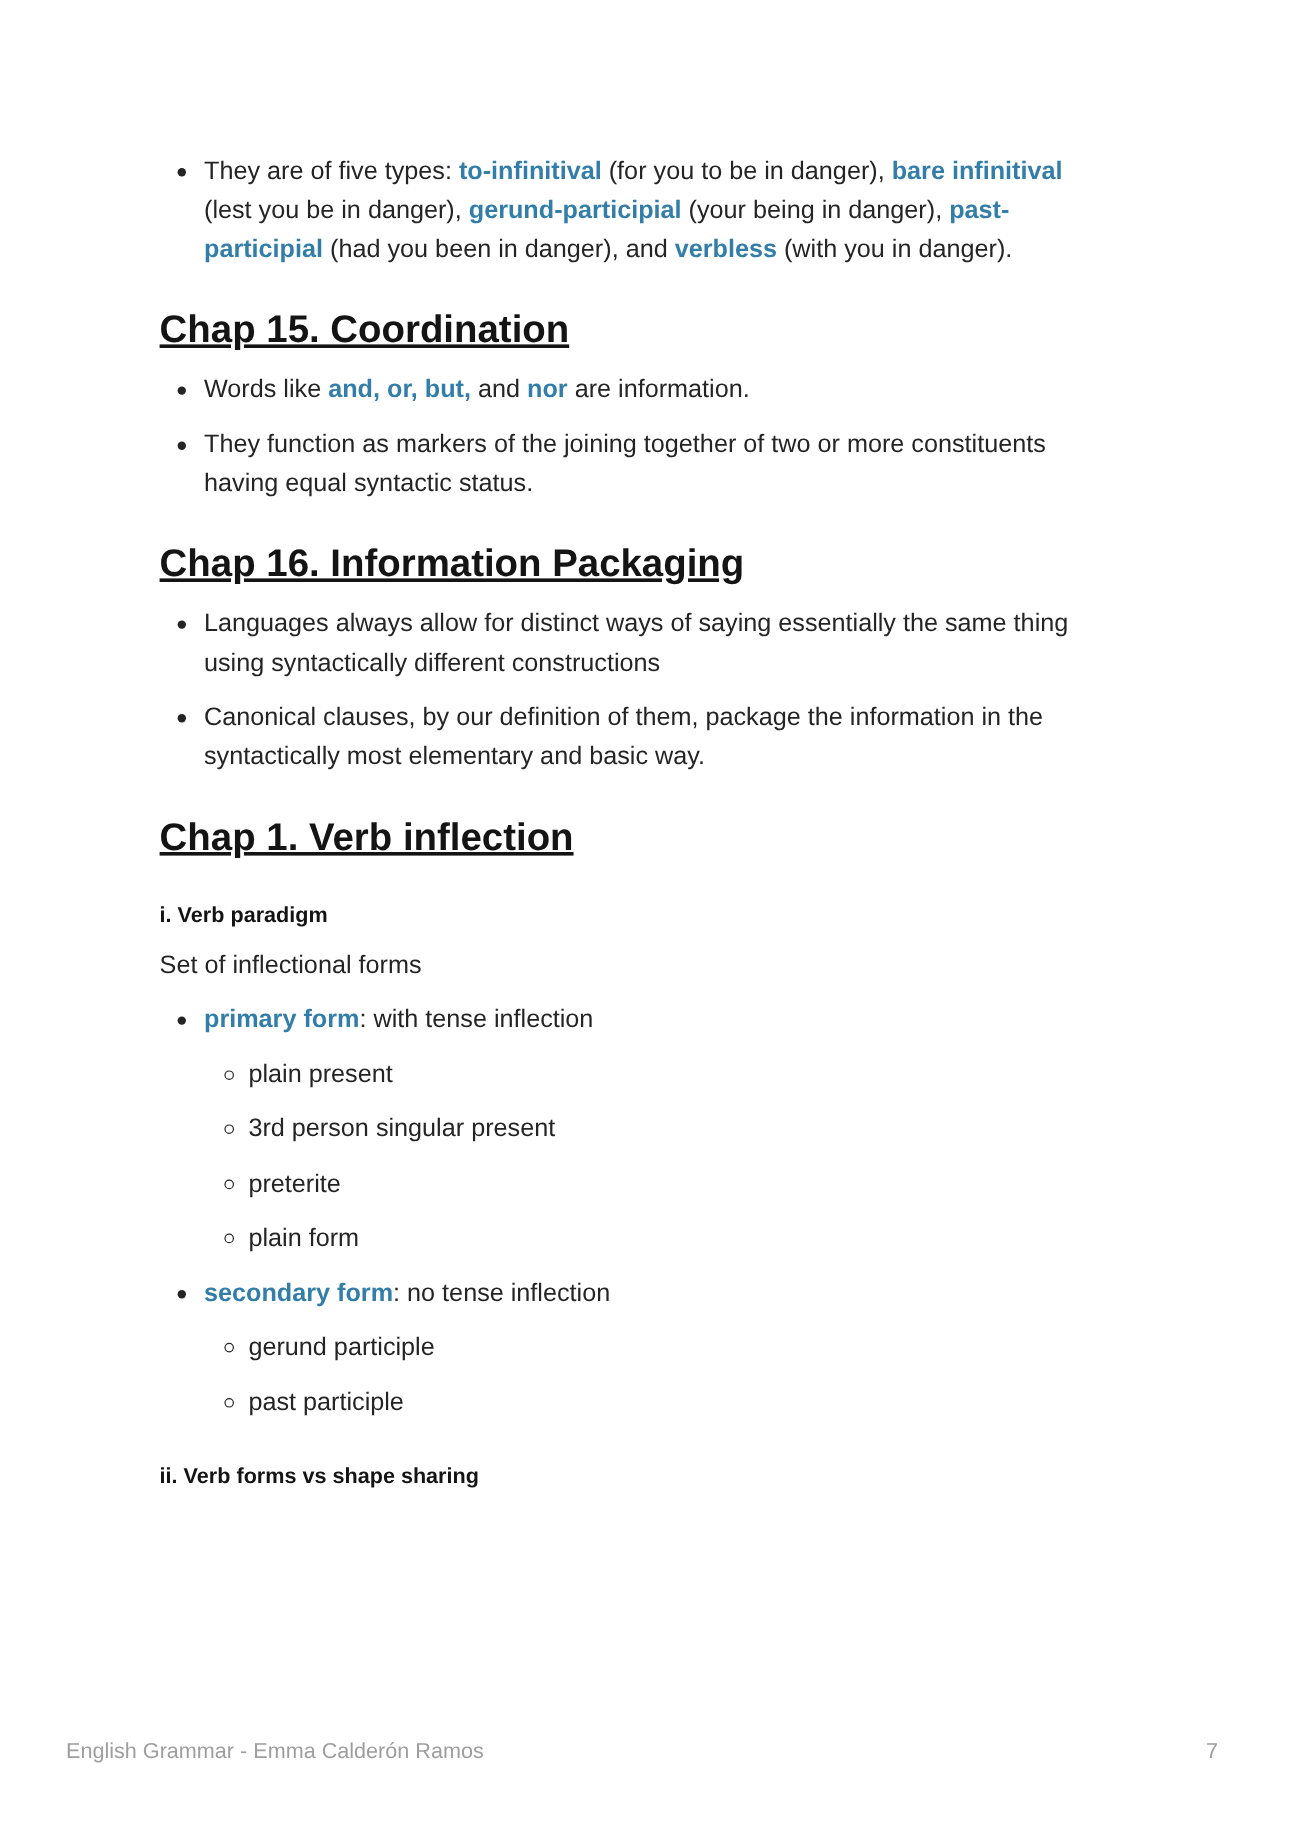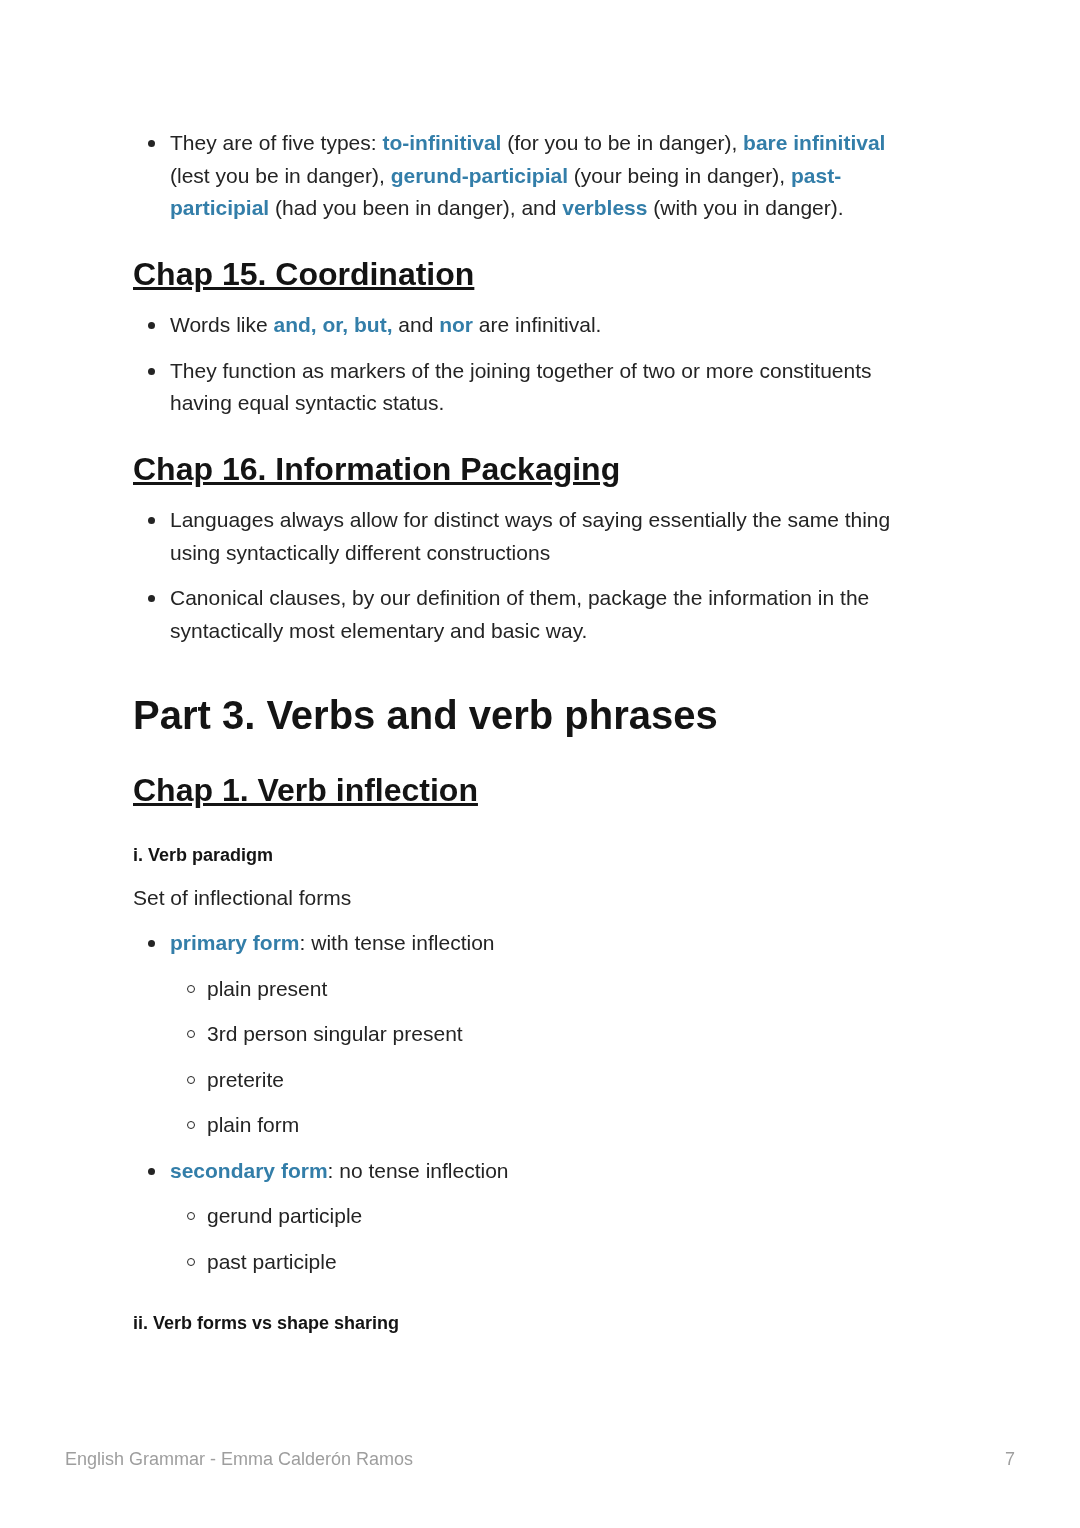--- a/index.html
+++ b/index.html
@@ -69,21 +69,21 @@
     background:transparent;
     margin:12px 12px 0 0;
   }
   .li-text{flex:1 1 auto;}
   .term{
     color:var(--accent,#337EA9);
     font-weight:700;
   }
   footer{
     position:absolute;
-    left:65px;
+    left:55px;
     right:65px;
     top:1448px;
     display:flex;
     justify-content:space-between;
     align-items:flex-start;
     font-size:18px;
     line-height:22px;
     color:var(--muted-text,#9E9E9E);
   }
 </style>
@@ -95,39 +95,38 @@
       <div class="list">
         <div class="li lvl1">
           <span class="marker disc"></span>
           <div class="li-text"><span>They are of five types: </span><span class="term">to-infinitival</span><span> (for you to be in danger), </span><span class="term">bare infinitival</span><span> (lest you be in danger), </span><span class="term">gerund-participial</span><span> (your being in danger), </span><span class="term">past-participial</span><span> (had you been in danger), and </span><span class="term">verbless</span><span> (with you in danger).</span></div>
         </div>
       </div>
       <h2 class="h2">Chap 15. Coordination</h2>
       <div class="list">
         <div class="li lvl1">
           <span class="marker disc"></span>
-          <div class="li-text"><span>Words like </span><span class="term">and, or, but,</span><span> and </span><span class="term">nor</span><span> are infinitival.</span></div>
+          <div class="li-text"><span>Words like </span><span class="term">and, or, but,</span><span> and </span><span class="term">nor</span><span> are information.</span></div>
         </div>
         <div class="li lvl1">
           <span class="marker disc"></span>
           <div class="li-text"><span>They function as markers of the joining together of two or more constituents having equal syntactic status.</span></div>
         </div>
       </div>
       <h2 class="h2">Chap 16. Information Packaging</h2>
       <div class="list">
         <div class="li lvl1">
           <span class="marker disc"></span>
           <div class="li-text"><span>Languages always allow for distinct ways of saying essentially the same thing using syntactically different constructions</span></div>
         </div>
         <div class="li lvl1">
           <span class="marker disc"></span>
           <div class="li-text"><span>Canonical clauses, by our definition of them, package the information in the syntactically most elementary and basic way.</span></div>
         </div>
       </div>
-      <h1 class="h1">Part 3. Verbs and verb phrases</h1>
       <h2 class="h2">Chap 1. Verb inflection</h2>
       <h3 class="h3">i. Verb paradigm</h3>
       <p class="para">Set of inflectional forms</p>
       <div class="list">
         <div class="li lvl1">
           <span class="marker disc"></span>
           <div class="li-text"><span class="term">primary form</span><span>: with tense inflection</span></div>
         </div>
         <div class="li lvl2">
           <span class="marker circle"></span>

